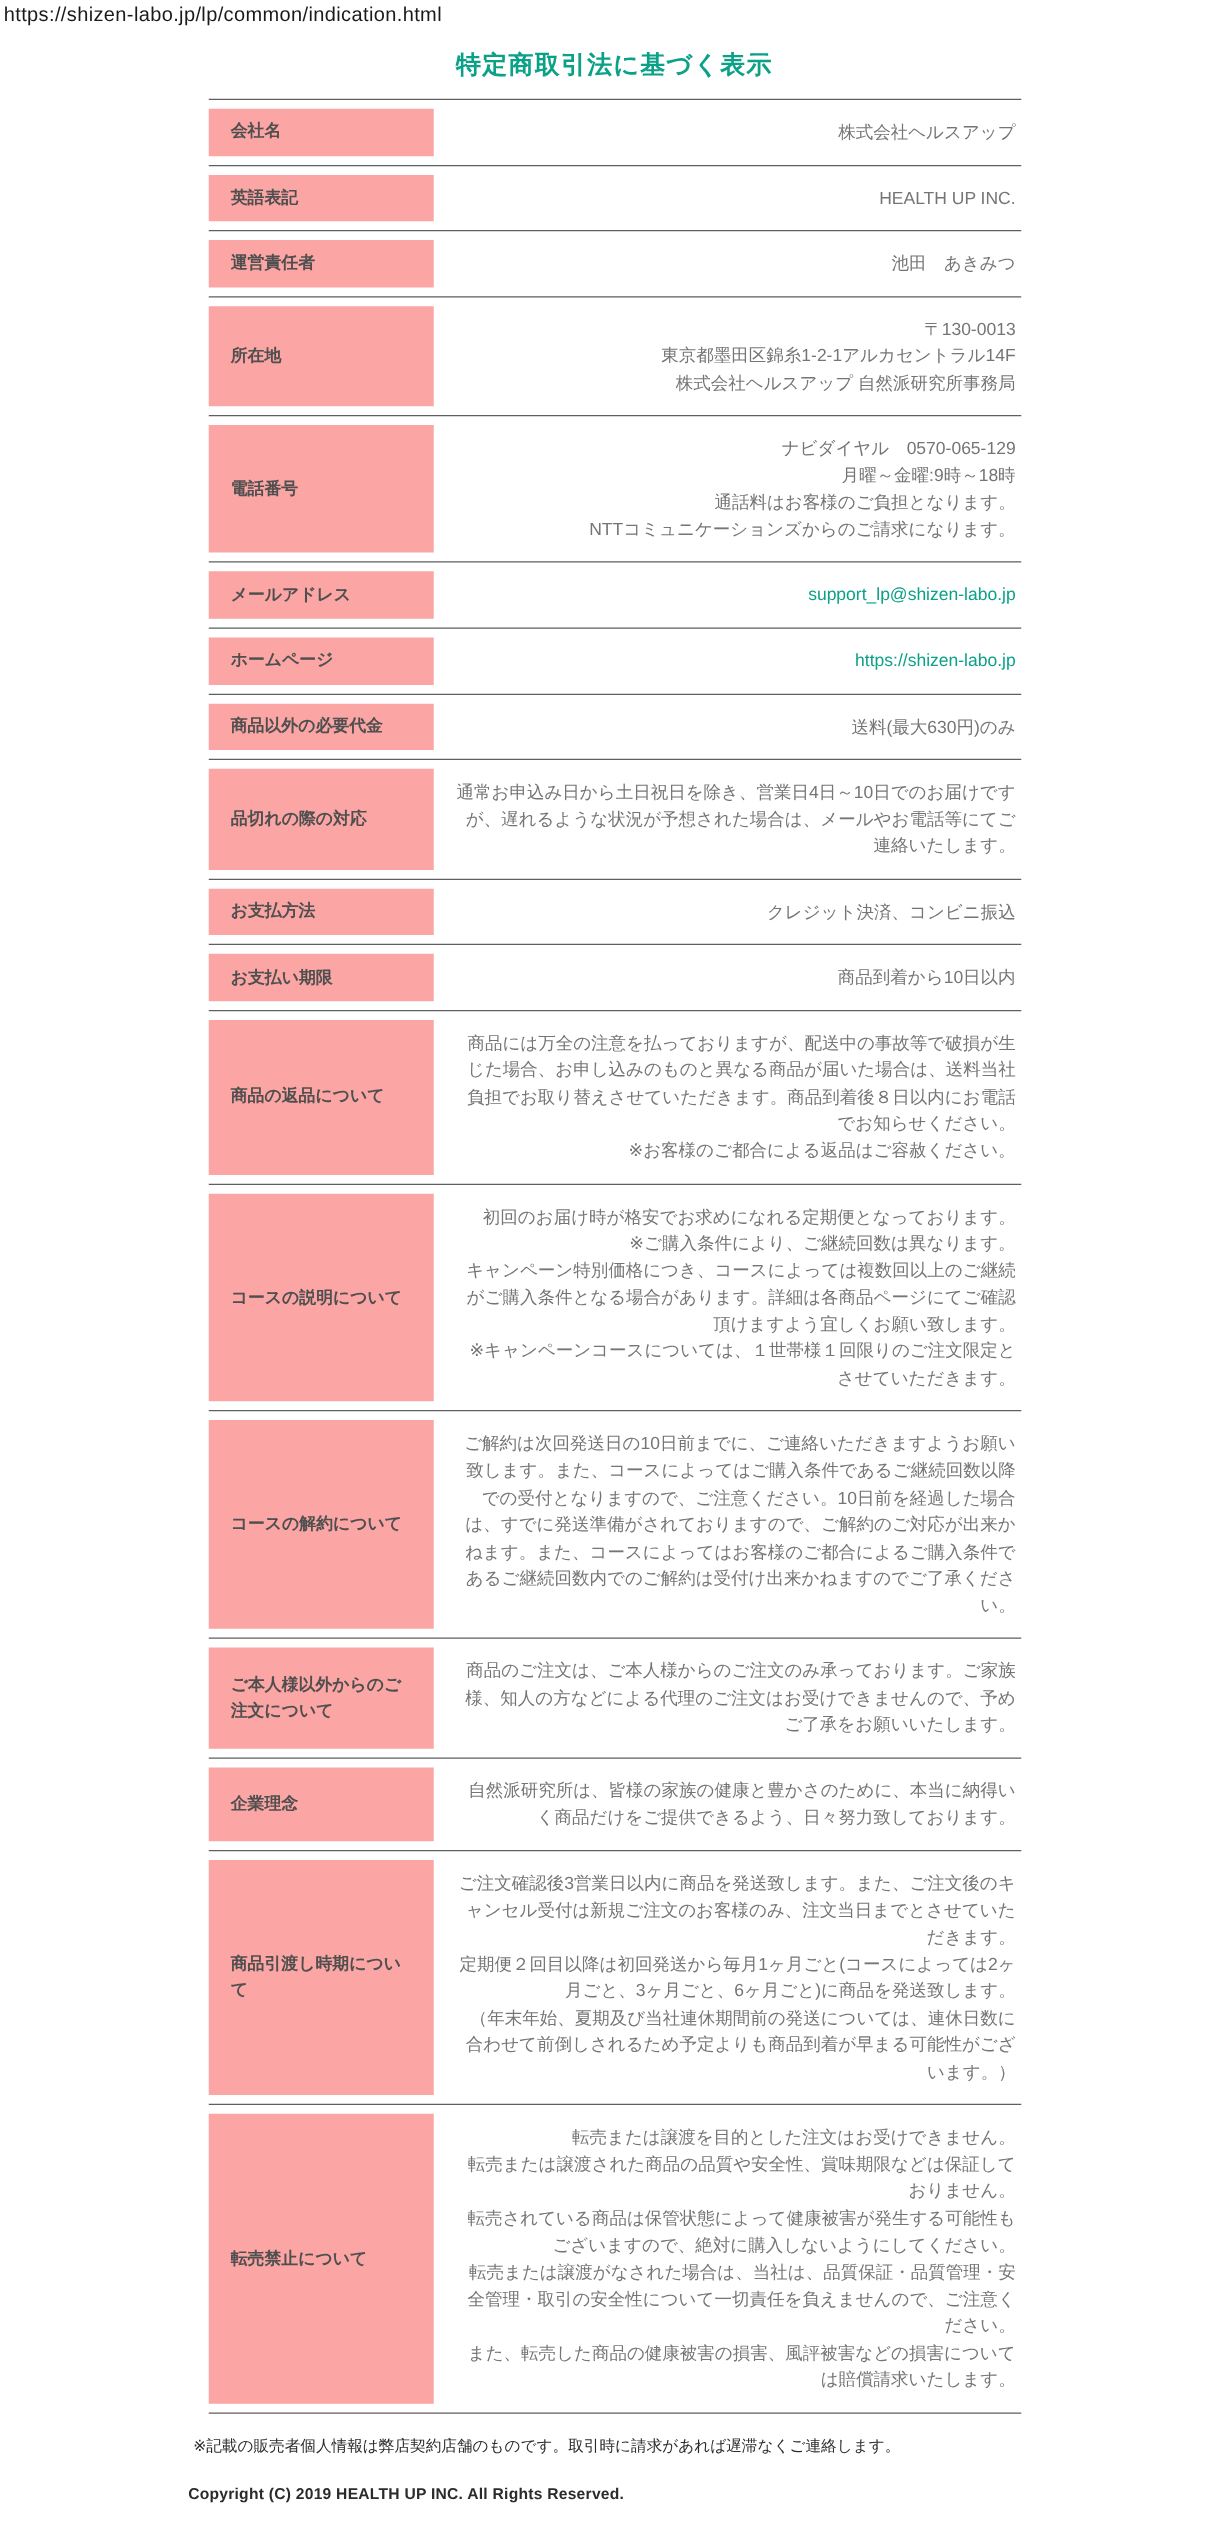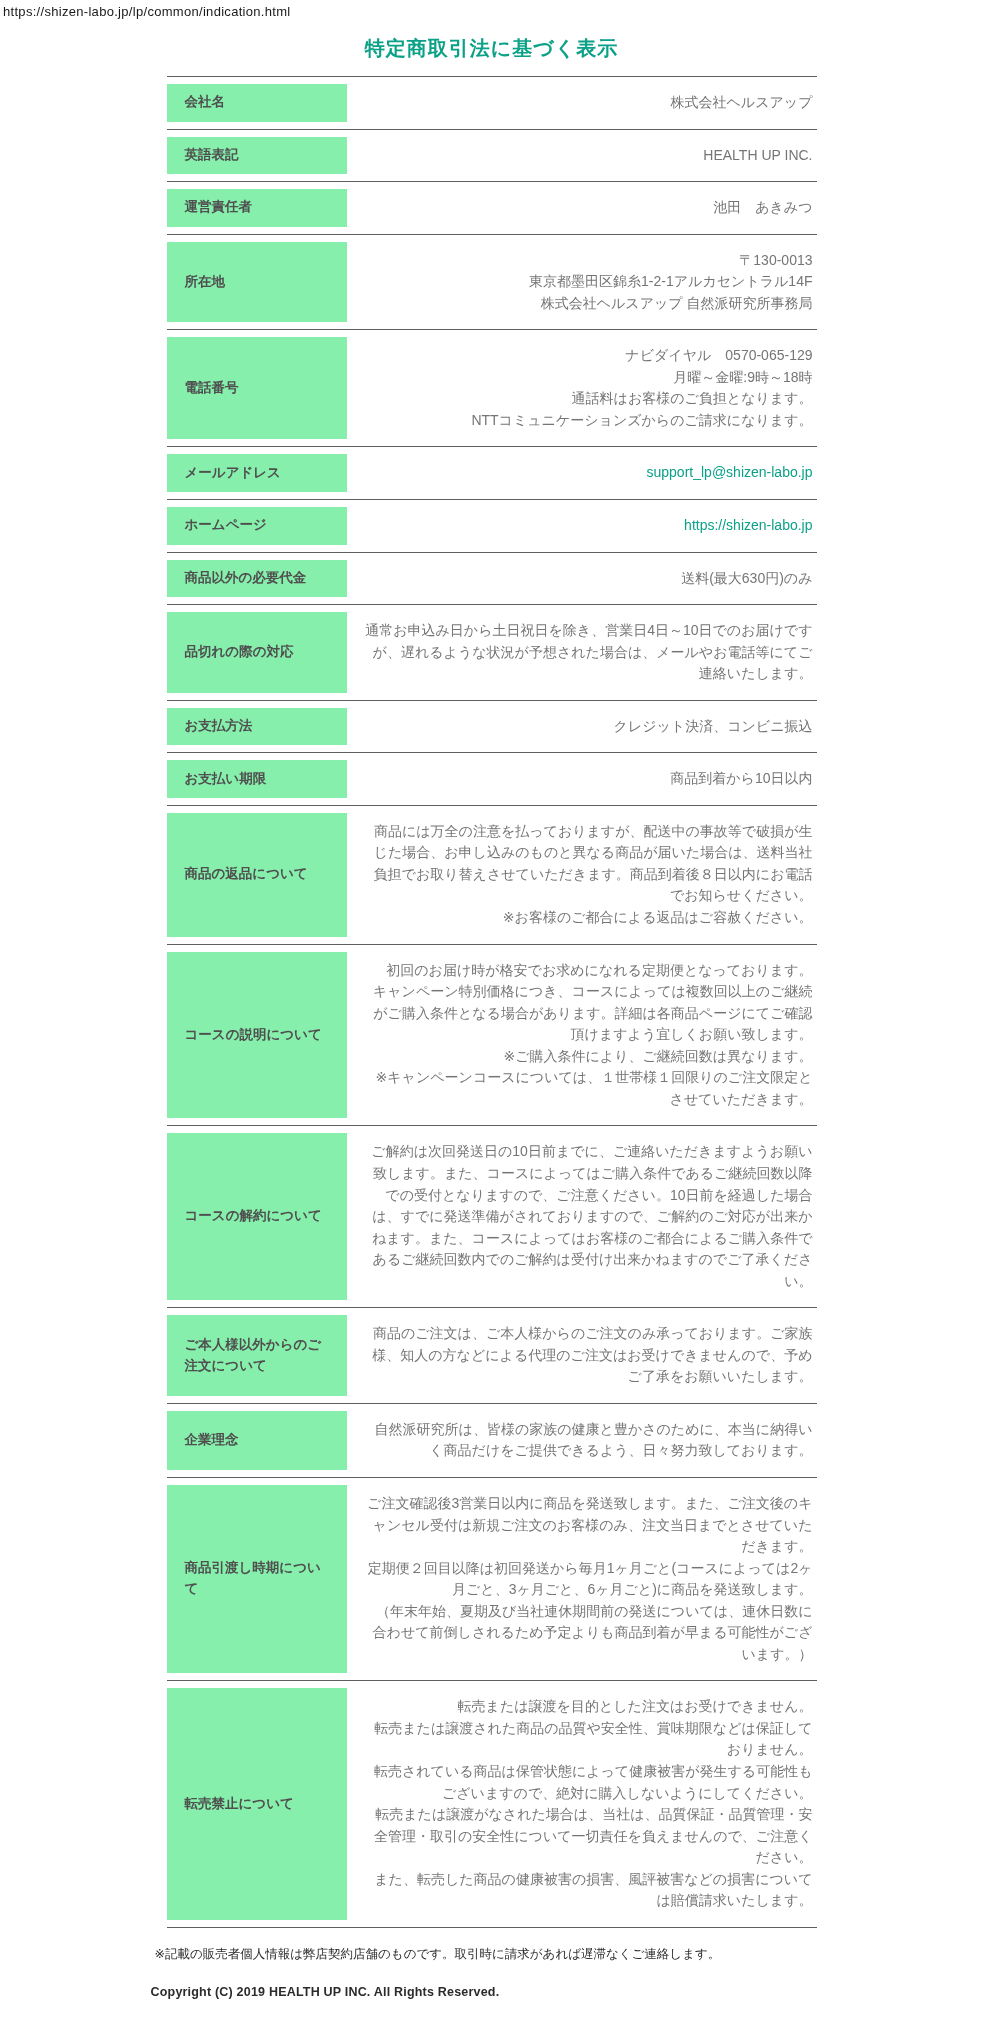--- a/index.html
+++ b/index.html
@@ -8,21 +8,21 @@
     background: #ffffff;
     font-family: "Liberation Sans", "DejaVu Sans", sans-serif;
   }
   body {
     width: 983px;
     min-height: 2025px;
     position: relative;
   }
   .url-line {
     padding: 4px 0 0 3px;
-    font-size: 13px;
+    font-size: 16px;
     color: #1a1a1a;
     letter-spacing: 0.3px;
   }
   .wrap {
     width: 650px;
     margin: 0 auto;
   }
   h1.page-title {
     margin: 16px 0 14px 0;
     text-align: center;
@@ -36,21 +36,21 @@
   }
   .row {
     display: flex;
     border-top: 1px solid #5f5f5f;
     padding: 7px 0;
   }
   .row .label {
     width: 180px;
     min-width: 180px;
     box-sizing: border-box;
-    background: #86efac;
+    background: #fca5a5;
     display: flex;
     align-items: center;
     padding: 8px 22px 8px 18px;
     font-size: 13.5px;
     font-weight: bold;
     color: #4f4f4f;
     line-height: 1.55;
   }
   .row .value {
     flex: 1;
@@ -161,22 +161,22 @@
         <div class="label">商品の返品について</div>
         <div class="value">
           <div class="line">商品には万全の注意を払っておりますが、配送中の事故等で破損が生じた場合、お申し込みのものと異なる商品が届いた場合は、送料当社負担でお取り替えさせていただきます。商品到着後８日以内にお電話でお知らせください。</div>
           <div class="line">※お客様のご都合による返品はご容赦ください。</div>
         </div>
       </div>
       <div class="row">
         <div class="label">コースの説明について</div>
         <div class="value">
           <div class="line">初回のお届け時が格安でお求めになれる定期便となっております。</div>
+          <div class="line">※ご購入条件により、ご継続回数は異なります。</div>
           <div class="line">キャンペーン特別価格につき、コースによっては複数回以上のご継続がご購入条件となる場合があります。詳細は各商品ページにてご確認頂けますよう宜しくお願い致します。</div>
-          <div class="line">※ご購入条件により、ご継続回数は異なります。</div>
           <div class="line">※キャンペーンコースについては、１世帯様１回限りのご注文限定とさせていただきます。</div>
         </div>
       </div>
       <div class="row">
         <div class="label">コースの解約について</div>
         <div class="value">
           <div class="line">ご解約は次回発送日の10日前までに、ご連絡いただきますようお願い致します。また、コースによってはご購入条件であるご継続回数以降での受付となりますので、ご注意ください。10日前を経過した場合は、すでに発送準備がされておりますので、ご解約のご対応が出来かねます。また、コースによってはお客様のご都合によるご購入条件であるご継続回数内でのご解約は受付け出来かねますのでご了承ください。</div>
         </div>
       </div>
       <div class="row">

